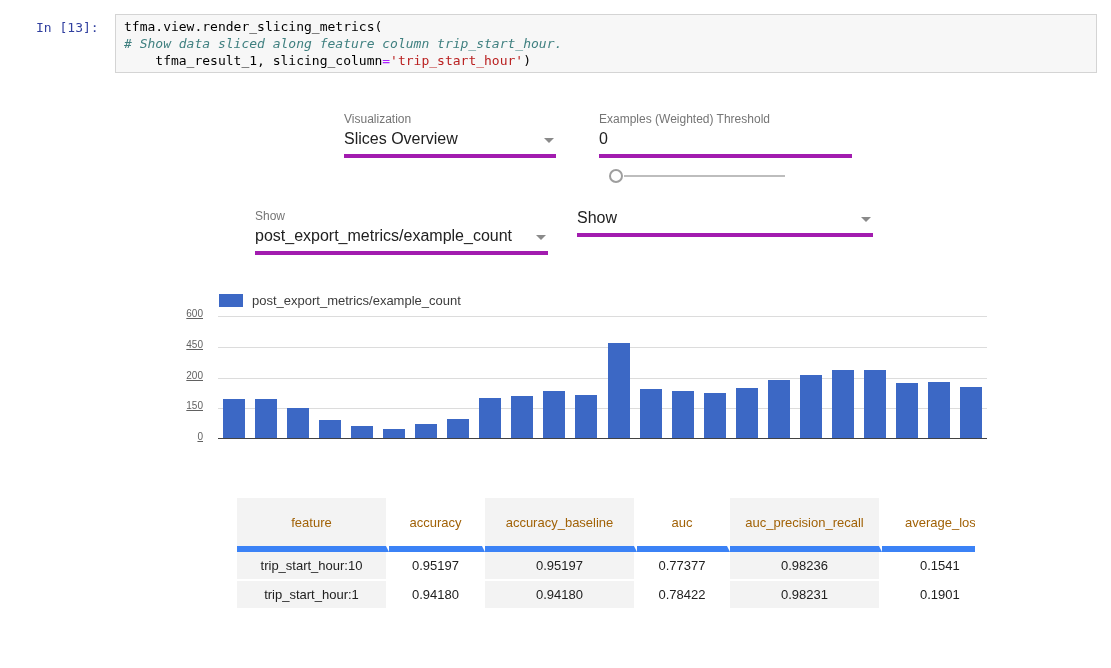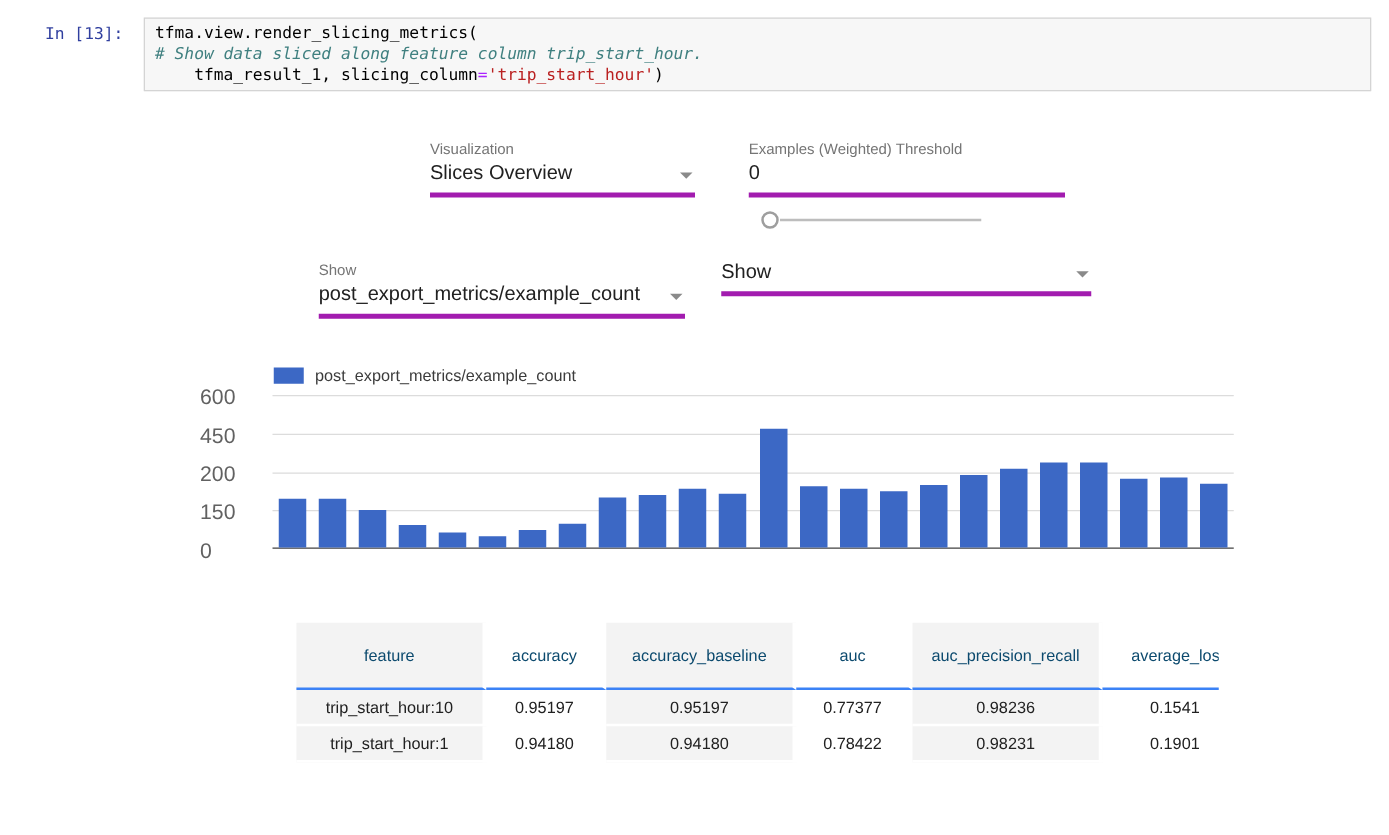--- a/index.html
+++ b/index.html
@@ -35,29 +35,29 @@
     background:#bdbdbd; }
 
   
   .legend { left:219px; top:293px; display:flex; align-items:center; }
   .legend-swatch { width:24px; height:13px; }
   .legend-label { margin-left:9px; font-size:13px; color:#3c3c3c; }
   .plot { left:218px; top:316px; width:769px; height:123px; }
   .gridline { position:absolute; left:0; width:100%; height:1px; background:#dcdcdc; }
   .axisline { position:absolute; left:0; bottom:0; width:100%; height:1px; background:#424242; }
   .bar { position:absolute; bottom:1px; width:22px; }
-  .ylabels span { position:absolute; left:160px; width:43px; 
-    font-size:17px; color:#616161; }
+  .ylabels span { position:absolute; left:160px; width:43px; text-align:right;
+    font-size:10px; color:#616161;text-decoration:underline; }
 
   
   .tablewrap { left:237px; top:498px; width:738px; height:170px; overflow:hidden; }
   table { border-collapse:separate; border-spacing:0; table-layout:fixed; width:820px; }
   th, td { font-weight:normal; font-size:13px; text-align:center; overflow:hidden;
     border-right:3px solid #fff; }
-  th { color:#0c4a6e; height:54px; border-bottom:2px solid #3b82f6; }
+  th { color:#a16207; height:54px; border-bottom:6px solid #3b82f6; }
   td { color:#212121; height:29px; border-bottom:2px solid #fff; }
   .col-shade { background:#f3f3f3; }
   .col-plain { background:#ffffff; }
   th.last-col, td.last-col { text-align:left; border-right:none; }
   th.last-col { padding-left:23px; }
   td.last-col { padding-left:38px; }
 </style>
 </head>
 <body>
 

